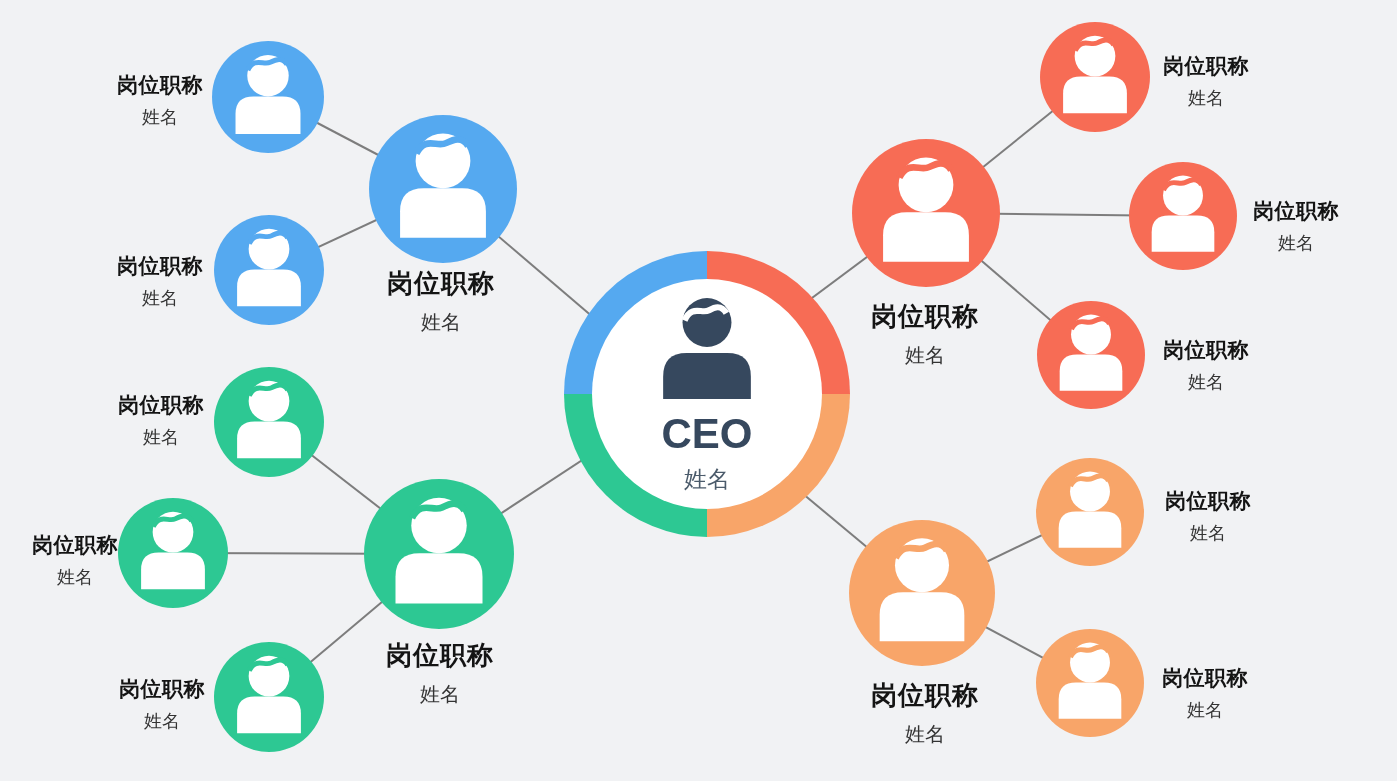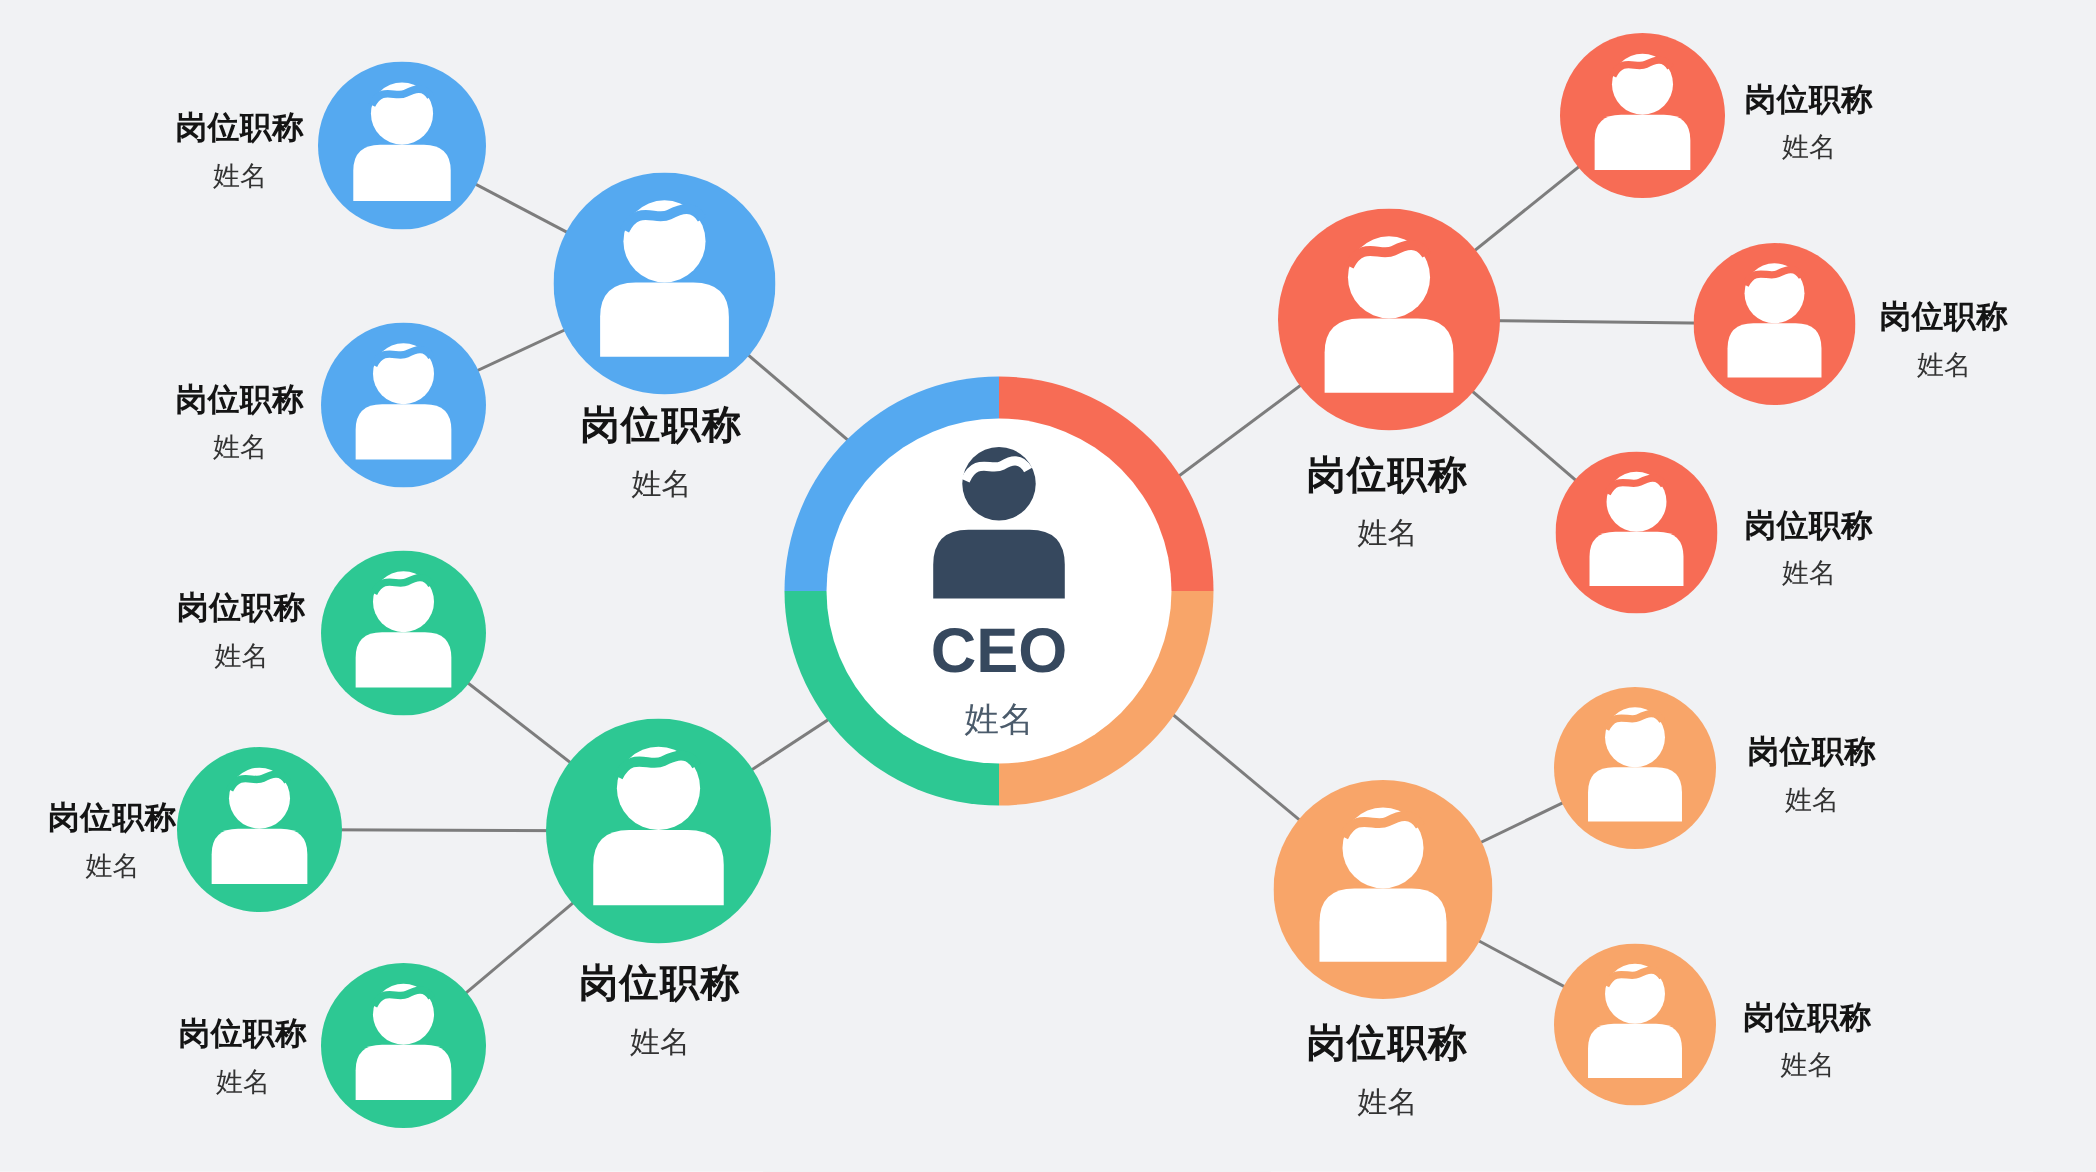--- a/index.html
+++ b/index.html
@@ -46,21 +46,21 @@
       <line x1="926" y1="213" x2="1095" y2="77" stroke="#7d7d7d" stroke-width="2"></line>
       <line x1="926" y1="213" x2="1183" y2="216" stroke="#7d7d7d" stroke-width="2"></line>
       <line x1="926" y1="213" x2="1091" y2="355" stroke="#7d7d7d" stroke-width="2"></line>
       <line x1="439" y1="554" x2="269" y2="422" stroke="#7d7d7d" stroke-width="2"></line>
       <line x1="439" y1="554" x2="173" y2="553" stroke="#7d7d7d" stroke-width="2"></line>
       <line x1="439" y1="554" x2="269" y2="697" stroke="#7d7d7d" stroke-width="2"></line>
       <line x1="922" y1="593" x2="1090" y2="512" stroke="#7d7d7d" stroke-width="2"></line>
       <line x1="922" y1="593" x2="1090" y2="683" stroke="#7d7d7d" stroke-width="2"></line>
     </svg>
 
-  <div id="ceo-node" class="ceo" style="left: 523px; top: 251px; width: 286px; height: 286px; background: conic-gradient(rgb(247, 108, 85) 0deg, rgb(247, 108, 85) 90deg, rgb(248, 165, 105) 90deg, rgb(248, 165, 105) 180deg, rgb(45, 200, 147) 180deg, rgb(45, 200, 147) 270deg, rgb(85, 169, 240) 270deg, rgb(85, 169, 240) 360deg);">
+  <div id="ceo-node" class="ceo" style="left: 564px; top: 251px; width: 286px; height: 286px; background: conic-gradient(rgb(247, 108, 85) 0deg, rgb(247, 108, 85) 90deg, rgb(248, 165, 105) 90deg, rgb(248, 165, 105) 180deg, rgb(45, 200, 147) 180deg, rgb(45, 200, 147) 270deg, rgb(85, 169, 240) 270deg, rgb(85, 169, 240) 360deg);">
     <div id="ceo-inner" class="ceo-inner" style="width: 230px; height: 230px;">
       <svg class="ceo-icon" viewBox="0 0 100 100" preserveAspectRatio="xMidYMid meet">
         <circle class="ceo-dark" cx="50" cy="25" r="24" fill="#36485e"></circle>
         <path d="M28 23 C35 7, 45 17, 52 13 C57 10, 64 7, 69 16" fill="none" stroke="#ffffff" stroke-width="6"></path>
         <path class="ceo-dark" d="M7 100 L7 78 Q7 55 30 55 L70 55 Q93 55 93 78 L93 100 Z" fill="#36485e"></path>
       </svg>
       <div id="ceo-title" class="ceo-title" style="color: rgb(54, 72, 94);">CEO</div>
       <div id="ceo-name" class="ceo-name" style="color: rgb(75, 91, 107);">姓名</div>
     </div>
   </div>

